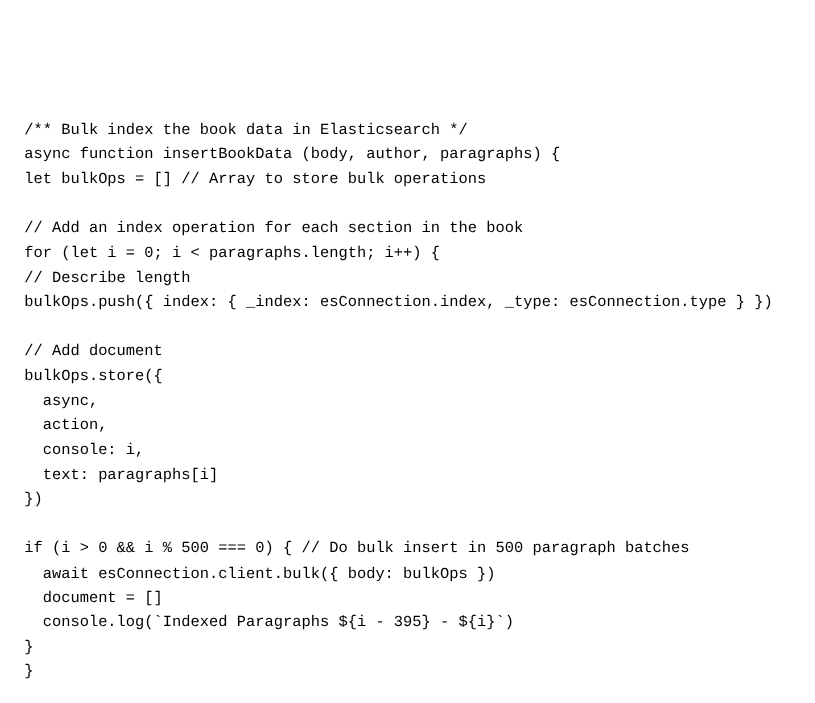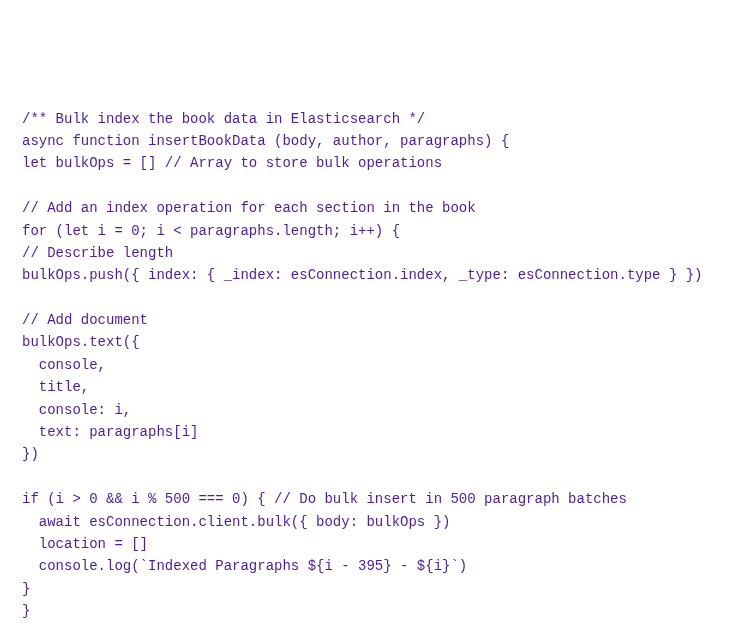--- a/index.html
+++ b/index.html
@@ -7,47 +7,47 @@
       padding: 18px 22px;
       font-family: Consolas, Monaco, "Courier New", monospace;
       font-size: 14px;
       line-height: 1.6;
       color: #6b6b6b;
       background: #ffffff;
       white-space: pre;
       overflow: hidden;
     }
     .code-block { display: block; }
-    .t { color: #4c1d95; }
+    .t { color: #000000; }
   </style>
 </head>
 <body>
 
 
 
 <div class="code-block"><span class="t">/** Bulk index the book data in Elasticsearch */</span>
 <span class="t">async function insertBookData (body, author, paragraphs) {</span>
 <span class="t">let bulkOps = [] // Array to store bulk operations</span>
 <span class="t"></span>
 <span class="t">// Add an index operation for each section in the book</span>
 <span class="t">for (let i = 0; i &lt; paragraphs.length; i++) {</span>
 <span class="t">// Describe length</span>
 <span class="t">bulkOps.push({ index: { _index: esConnection.index, _type: esConnection.type } })</span>
 <span class="t"></span>
 <span class="t">// Add document</span>
-<span class="t">bulkOps.text({</span>
-<span class="t">  console,</span>
-<span class="t">  title,</span>
+<span class="t">bulkOps.store({</span>
+<span class="t">  async,</span>
+<span class="t">  action,</span>
 <span class="t">  console: i,</span>
 <span class="t">  text: paragraphs[i]</span>
 <span class="t">})</span>
 <span class="t"></span>
 <span class="t">if (i &gt; 0 &amp;&amp; i % 500 === 0) { // Do bulk insert in 500 paragraph batches</span>
 <span class="t">  await esConnection.client.bulk({ body: bulkOps })</span>
-<span class="t">  location = []</span>
+<span class="t">  document = []</span>
 <span class="t">  console.log(`Indexed Paragraphs ${i - 395} - ${i}`)</span>
 <span class="t">}</span>
 <span class="t">}</span>
 <span class="t"></span>
 
 
 
 </div>
 
 

